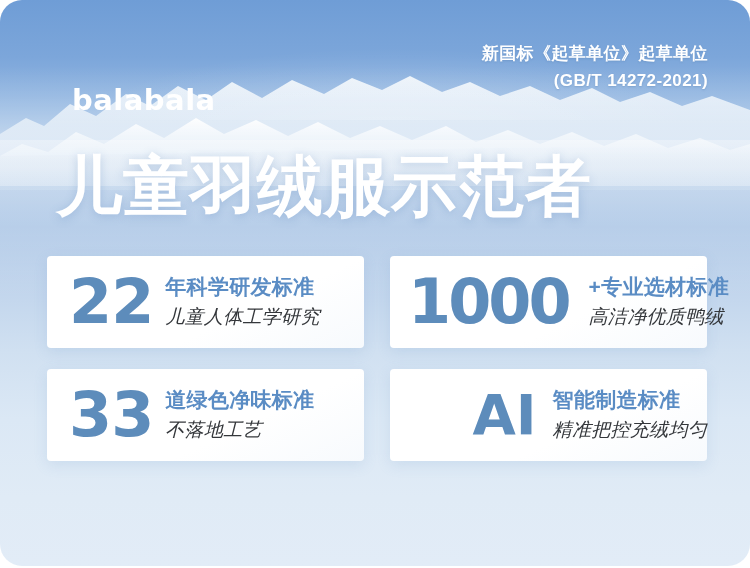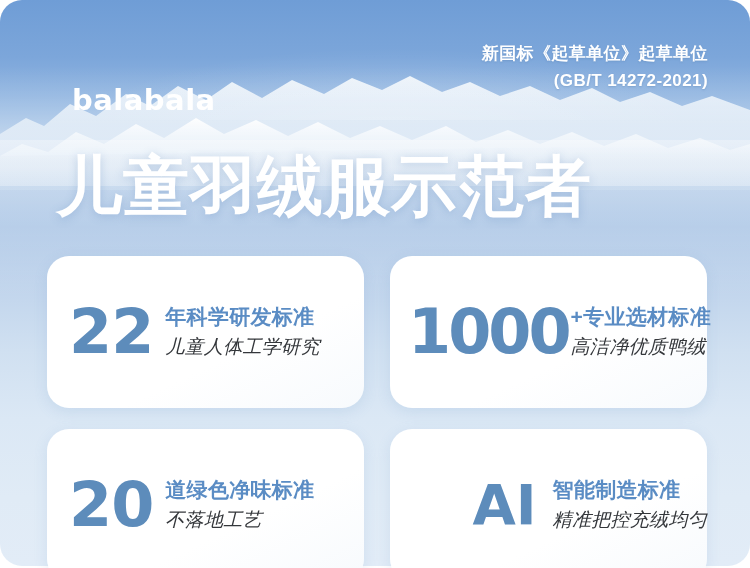--- a/index.html
+++ b/index.html
@@ -122,22 +122,22 @@
     left: 47px;
     top: 256px;
     width: 660px;
     display: grid;
     grid-template-columns: 317px 317px;
     grid-column-gap: 26px;
     grid-row-gap: 21px;
   }
   .card {
     position: relative;
-    height: 152px;
-    border-radius: 22px;
+    height: 92px;
+    border-radius: 4px;
     background: linear-gradient(155deg, #ffffff 0%, #ffffff 62%, #f7fafd 100%);
     box-shadow: 0 4px 14px rgba(108,150,198,0.16);
     display: flex;
     align-items: center;
     box-sizing: border-box;
     padding-left: 22px;
   }
   .card-inner {
     display: flex;
     align-items: center;
@@ -169,21 +169,21 @@
   .line2 {
     color: #34373b;
     font-size: 19px;
     font-weight: 500;
     line-height: 1.35;
     letter-spacing: 0.3px;
     margin-top: 4px;
     white-space: nowrap;
     font-style: italic;
   }
-  .card.c1000 .texts { margin-left: 2px; }
+  .card.c1000 .texts { margin-left: 20px; }
   .card.c1000 { padding-left: 18px; }
   .card.cai { padding-left: 34px; justify-content: flex-end; }
   .card.cai .texts { margin-left: 16px; }
 </style>
 </head>
 <body>
 
 <div id="poster">
 
   <div class="bg-frame">
@@ -247,21 +247,21 @@
         <div class="big n1000">1000</div>
         <div class="texts">
           <div class="line1">+专业选材标准</div>
           <div class="line2">高洁净优质鸭绒</div>
         </div>
       </div>
     </div>
 
     <div class="card c33">
       <div class="card-inner">
-        <div class="big n2">20</div>
+        <div class="big n2">33</div>
         <div class="texts">
           <div class="line1">道绿色净味标准</div>
           <div class="line2">不落地工艺</div>
         </div>
       </div>
     </div>
 
     <div class="card cai">
       <div class="card-inner">
         <div class="big nai">AI</div>

